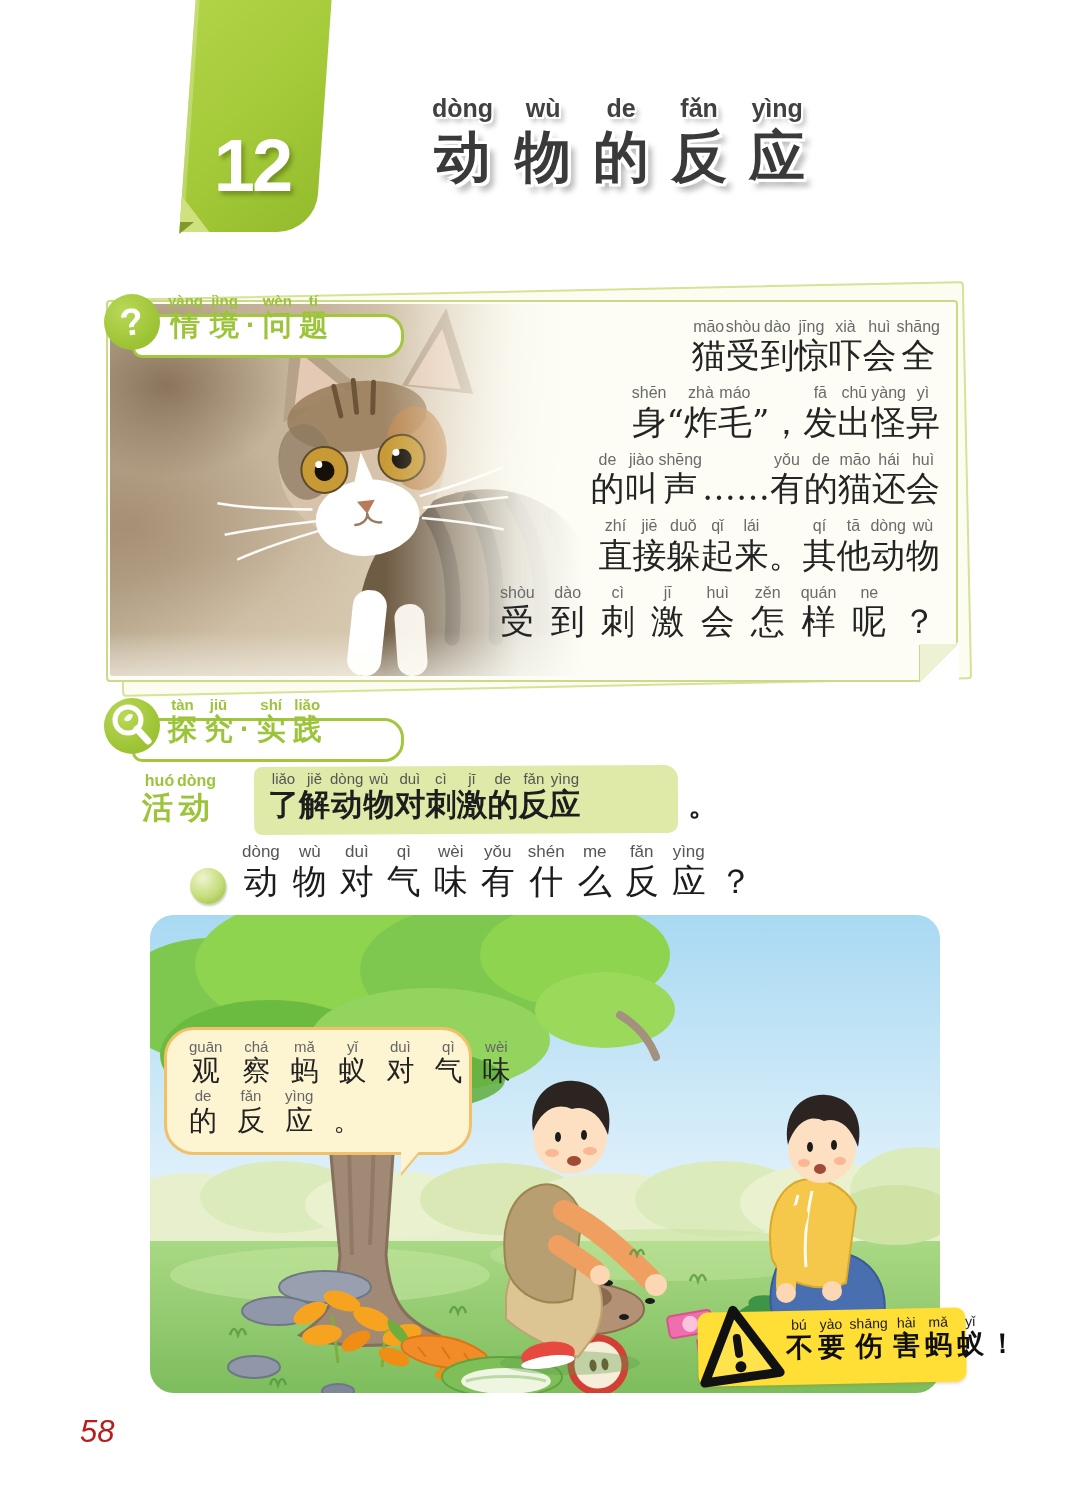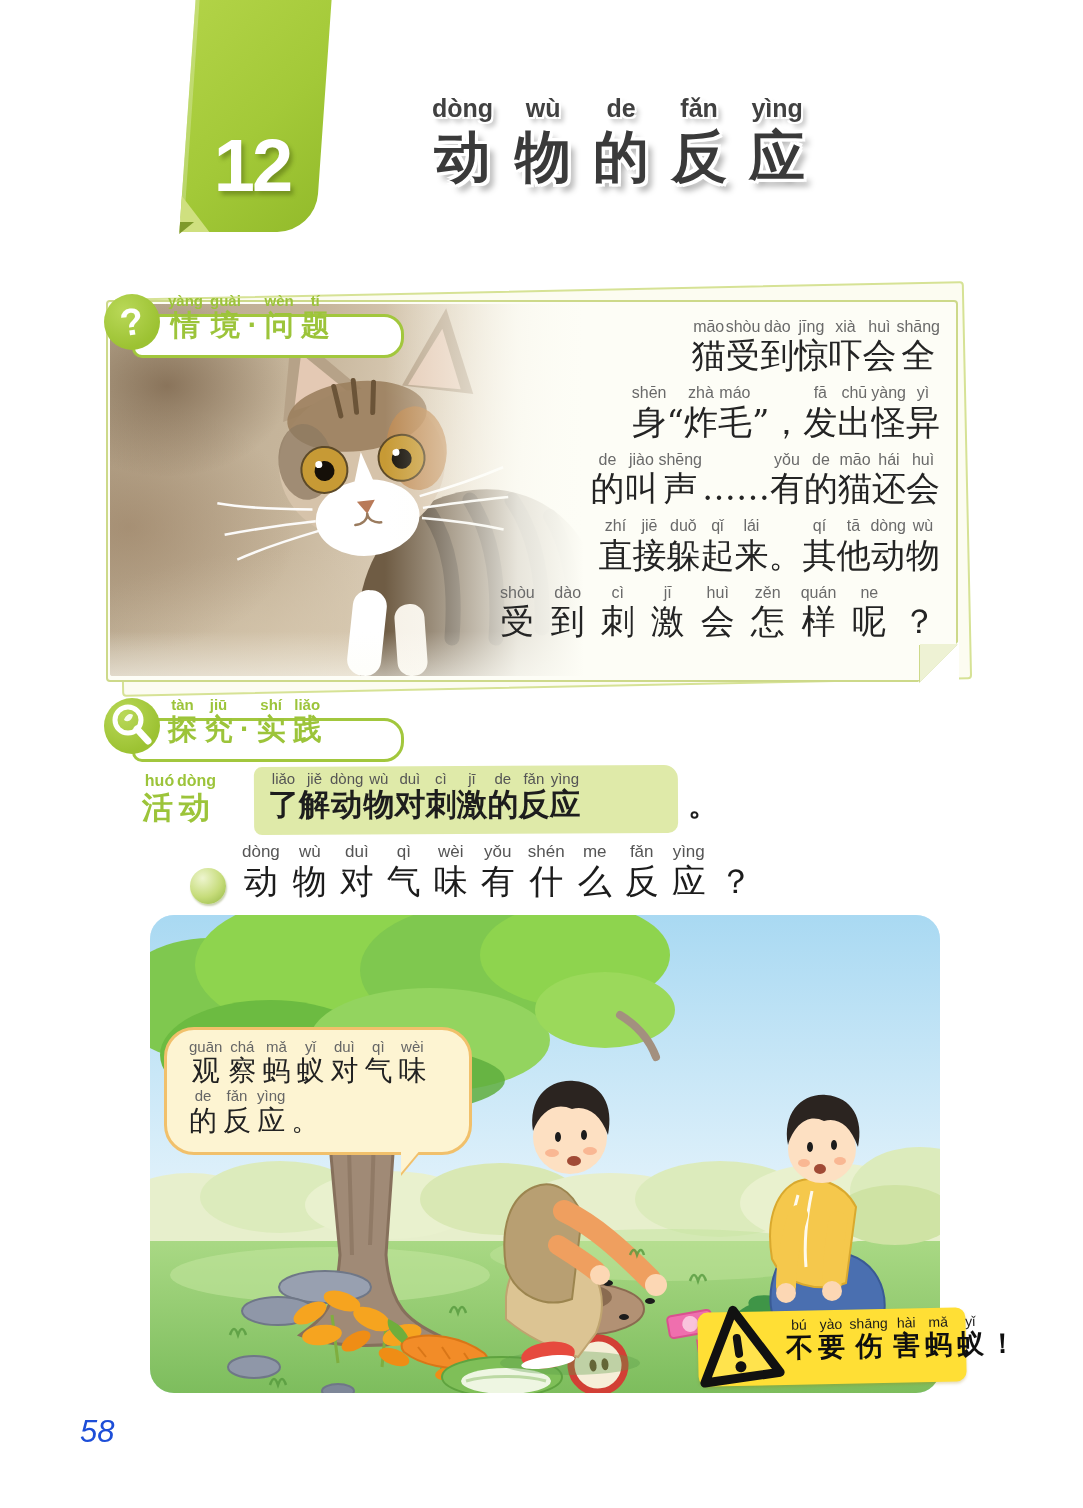--- a/index.html
+++ b/index.html
@@ -101,34 +101,34 @@
   .illus{position:absolute;left:150px;top:915px;width:790px;height:478px;border-radius:24px;
         overflow:hidden;background:#cfe9f8;}
   .illus svg{position:absolute;inset:0;}
 
   
   .bubble{position:absolute;left:14px;top:112px;width:308px;height:128px;background:#fdf4d2;
         border:3px solid #f1c06b;border-radius:30px;z-index:3;padding:8px 0 0 22px;box-sizing:border-box;}
   .bubble:after{content:"";position:absolute;right:48px;bottom:-21px;width:0;height:0;
         border-top:24px solid #fdf4d2;border-right:20px solid transparent;
         filter:drop-shadow(0 3px 0 #f1c06b);}
-  .bubble-line{gap:6px;}
+  .bubble-line{gap:20px;}
   .bubble-line .py{font-size:15px;color:#666;}
   .bubble-line .ch{font-size:28px;font-family:"DejaVu Serif",serif;color:#222;}
 
   
   .warn{position:absolute;left:698px;top:1310px;width:268px;height:74px;background:#ffdf35;
         border-radius:10px;transform:rotate(-1.2deg);z-index:8;box-shadow:0 2px 3px rgba(150,120,0,.25);}
   .warn-icon{position:absolute;left:-8px;top:-14px;width:96px;height:96px;transform:rotate(-7deg);}
   .warn-line{position:absolute;left:88px;top:6px;gap:5px;}
   .warn-line .py{font-size:14px;color:#1a1a1a;}
   .warn-line .ch{font-size:27px;font-weight:800;color:#0f0f0f;}
 
   
-  .pagenum{position:absolute;left:80px;top:1414px;font-size:31px;font-style:italic;color:#1d4ed8;}
+  .pagenum{position:absolute;left:80px;top:1414px;font-size:31px;font-style:italic;color:#b91c1c;}
 </style>
 </head>
 <body>
 
 <div id="page">
 
   <div class="badge">
     <div class="badge-num">12</div>
   </div>
 
@@ -210,21 +210,21 @@
     <div class="pill-box"></div>
     <div class="icon-circle">
         <span class="qmark">?</span>
       </div>
     <div class="rtk-row">
         <span class="tk">
           <span class="py">yàng</span>
           <span class="ch">情</span>
         </span>
         <span class="tk">
-          <span class="py">guài</span>
+          <span class="py">jìng</span>
           <span class="ch">境</span>
         </span>
         <span class="tk">
           <span class="py"></span>
           <span class="ch">·</span>
         </span>
         <span class="tk">
           <span class="py">wèn</span>
           <span class="ch">问</span>
         </span>

